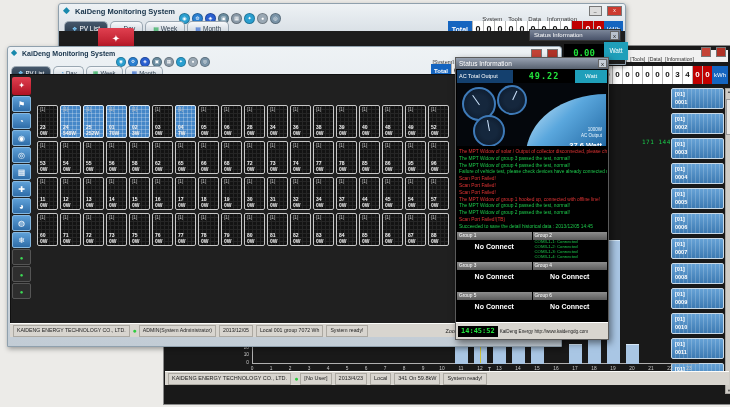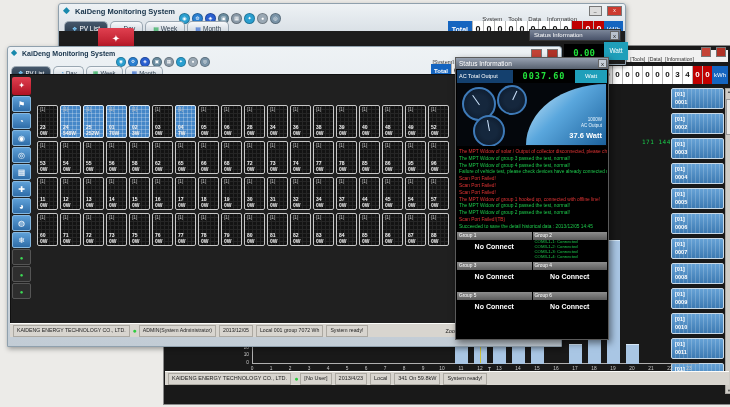--- a/index.html
+++ b/index.html
@@ -135,21 +135,21 @@
   .dlg-title .x{position:absolute;right:1px;top:1px;width:9px;height:9px;background:#c6cdd6;
                 border:1px solid #666;color:#222;font-size:6px;line-height:8px;text-align:center;box-sizing:border-box;}
   .dlg-ac{position:absolute;left:1px;top:12px;width:150px;height:13px;display:flex;}
   .aclabel{flex:0 0 56px;background:#14406e;color:#fff;font-size:5.5px;line-height:13px;padding-left:2px;box-sizing:border-box;}
   .acval{flex:0 0 62px;font-size:8.5px;line-height:13px;letter-spacing:1px;}
   .acwatt{flex:1;background:#1f9fba;color:#fff;font-size:6px;line-height:13px;text-align:center;}
   .dlg-gauges{position:absolute;left:1px;top:25px;width:150px;height:63px;background:#04070c;overflow:hidden;}
   .dial{position:absolute;border-radius:50%;border:2px solid #3e7ab8;
         background:radial-gradient(circle,#15273d 40%,#0a1626);}
   .ndl{position:absolute;left:50%;top:12%;width:1px;height:40%;background:#cfe6ff;transform-origin:bottom;}
-  .qgauge{position:absolute;right:1px;top:1px;width:80px;height:61px;border-top-left-radius:100% 100%;
+  .qgauge{position:absolute;right:1px;top:11px;width:80px;height:61px;border-top-left-radius:100% 100%;
           background:linear-gradient(135deg,#d8effc 0%,#5aa7dd 45%,#1c619c 100%);text-decoration:underline;}
   .qcap{position:absolute;right:4px;bottom:23px;font-size:4.5px;color:#eaf6ff;}
   .qlbl{position:absolute;right:4px;bottom:17px;font-size:4.5px;color:#eaf6ff;}
   .qval{position:absolute;right:4px;bottom:5px;font-size:7.5px;font-weight:bold;color:#fff;}
   .dlg-log{position:absolute;left:1px;top:89px;width:150px;height:84px;background:#000;
            padding:2px;box-sizing:border-box;overflow:hidden;}
   .ll{font-size:4.8px;line-height:6.8px;white-space:nowrap;}
   .ll.red{color:#e03434;} .ll.green{color:#1dc84b;}
   .dlg-groups{position:absolute;left:1px;top:174px;width:150px;height:88px;display:grid;
               grid-template-columns:1fr 1fr;grid-auto-rows:29px;gap:1px;}
@@ -855,21 +855,21 @@
   </div>
 </div>
 
 <div id="dlg-status">
   <div class="dlg-title">
     <span>Status Information</span>
     <span class="x">x</span>
   </div>
   <div class="dlg-ac">
     <span class="aclabel">AC Total Output</span>
-    <span class="acval seg7">0037.60</span>
+    <span class="acval seg7">49.22</span>
     <span class="acwatt">Watt</span>
   </div>
   <div class="dlg-gauges" id="dlg-gauges">
     <div class="qgauge">
       <span class="qcap">1000W</span>
       <span class="qlbl">AC Output</span>
       <span class="qval">37.6 Watt</span>
     </div>
   <div class="dial" style="left: 5px; top: 4px; width: 30px; height: 30px;">
         <div class="ndl" style="transform: rotate(-35deg);"></div>
@@ -929,13 +929,17 @@
           <div class="noconn">No Connect</div>
         </div>
       </div>
       <div class="grp">
         <div class="ghdr">Group 6</div>
         <div class="gbody">
           <div class="noconn">No Connect</div>
         </div>
       </div>
     </div>
+  <div class="dlg-foot">
+    <span class="clockbox">14:45:52</span>
+    <span class="footurl">KaiDeng Energy http://www.kaidengdg.com</span>
+  </div>
 </div>
 
 </body></html>

